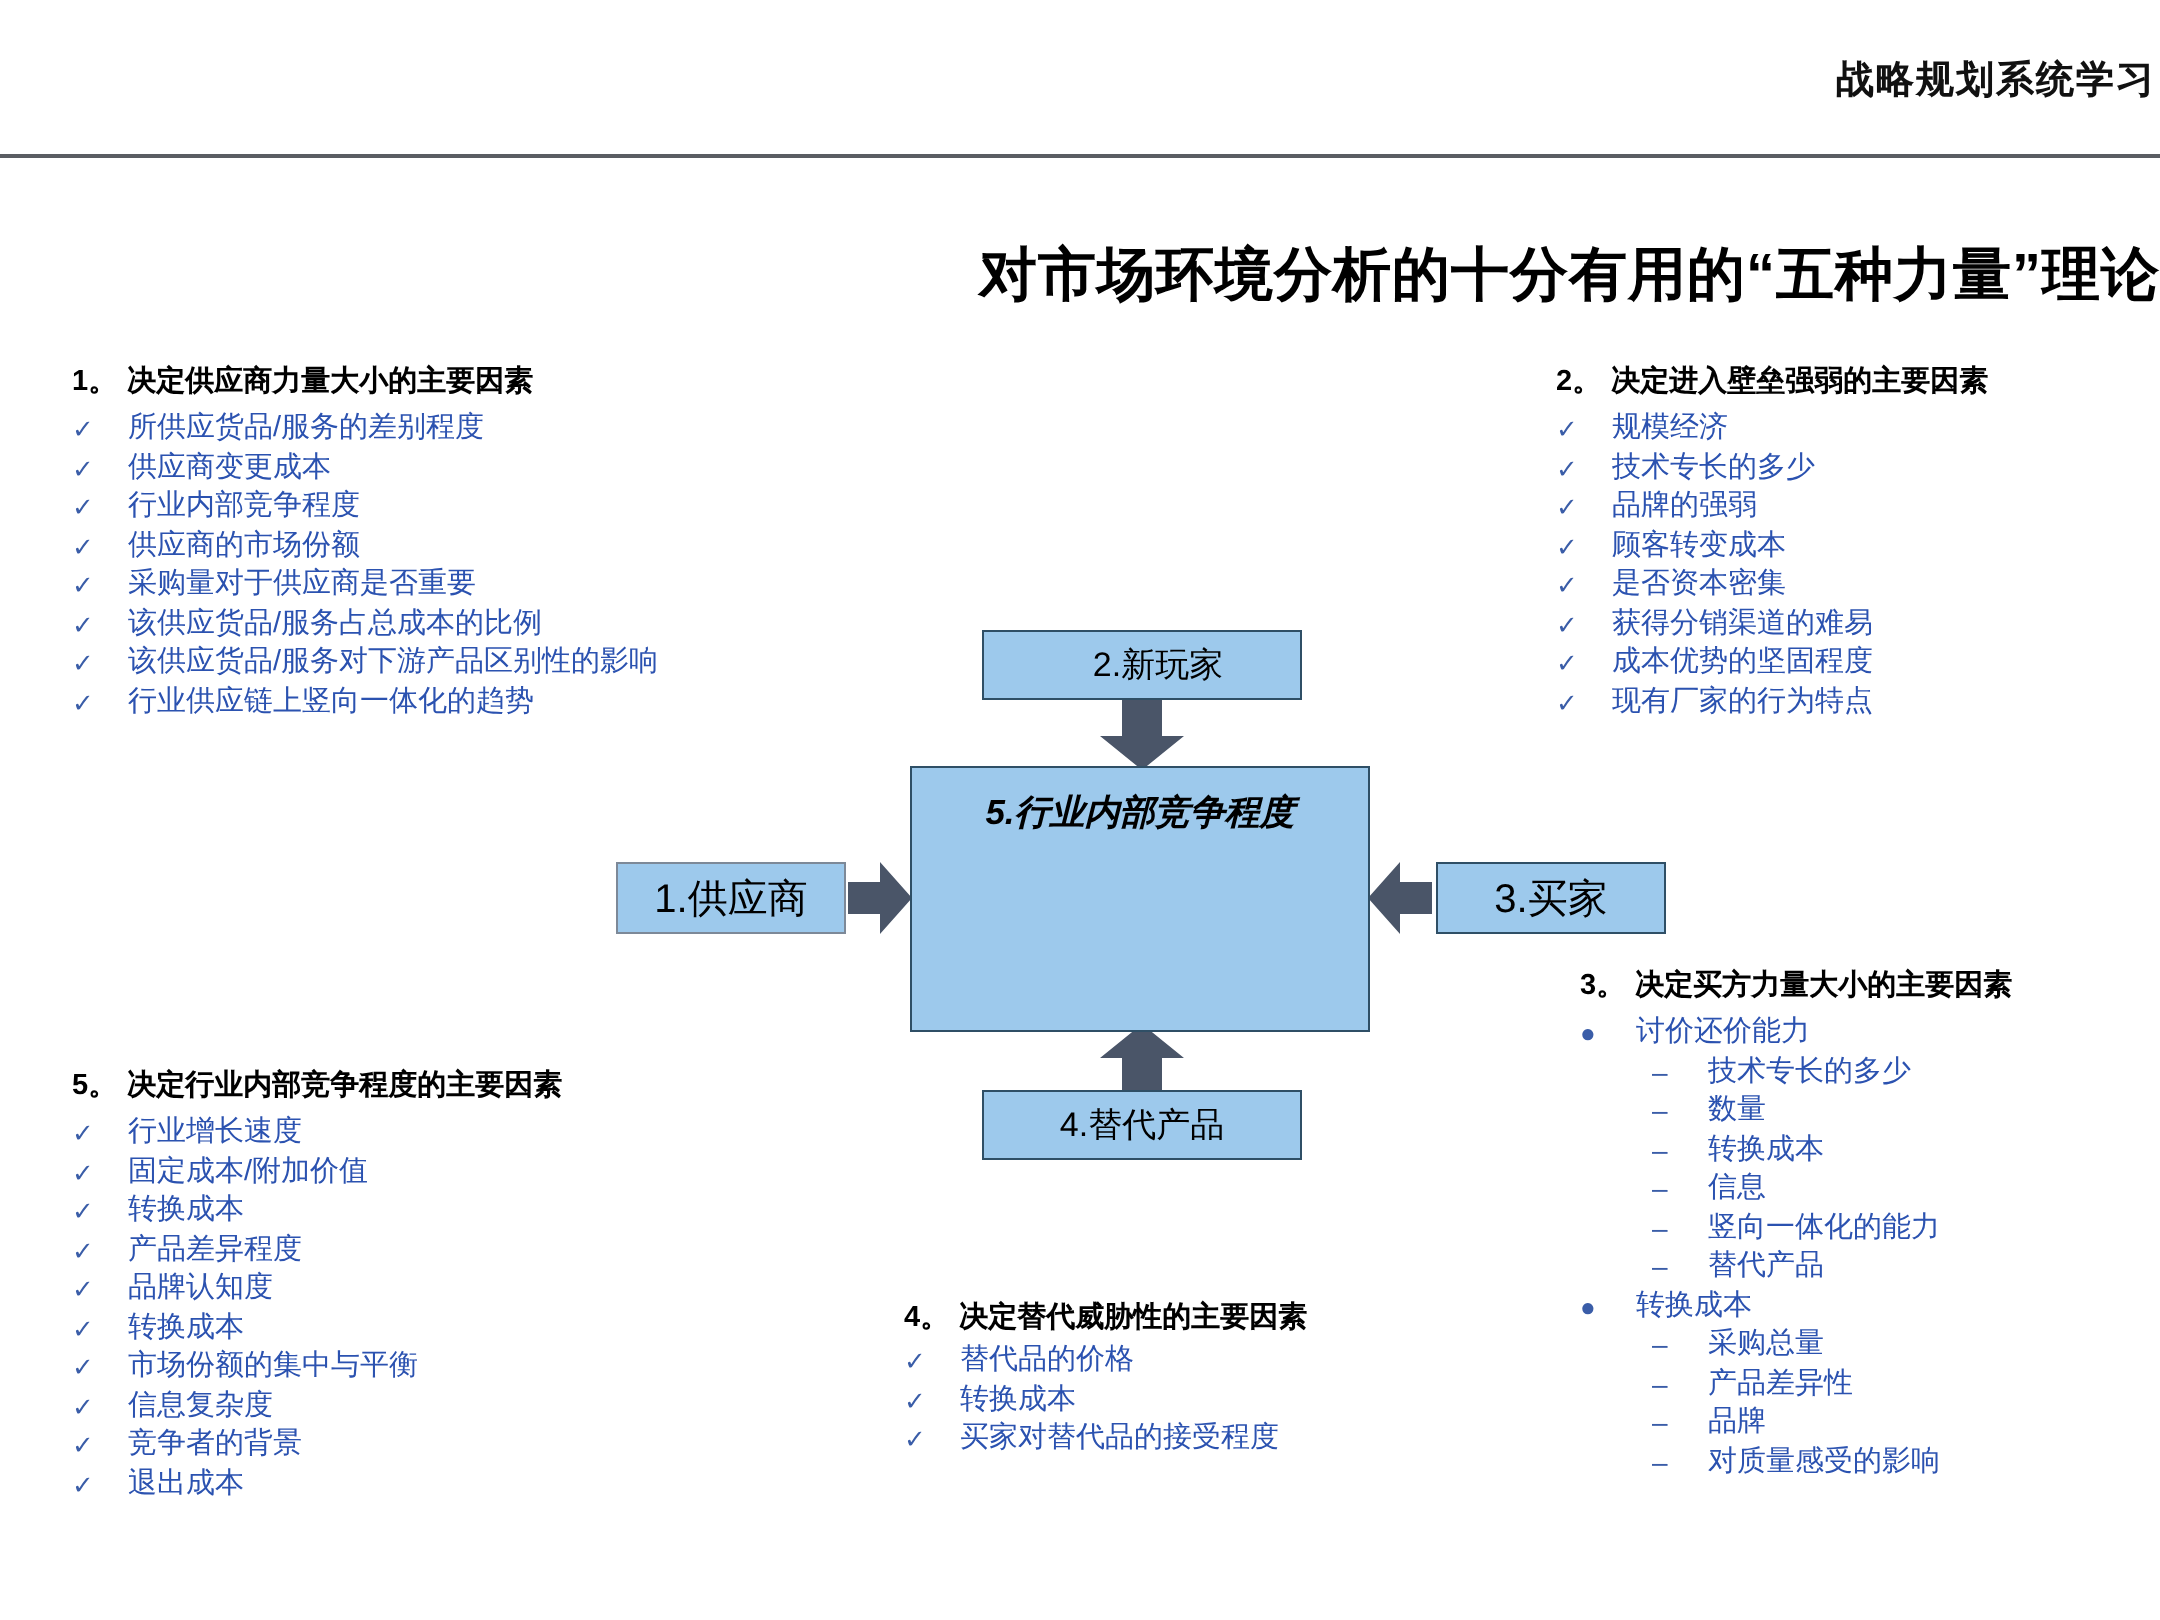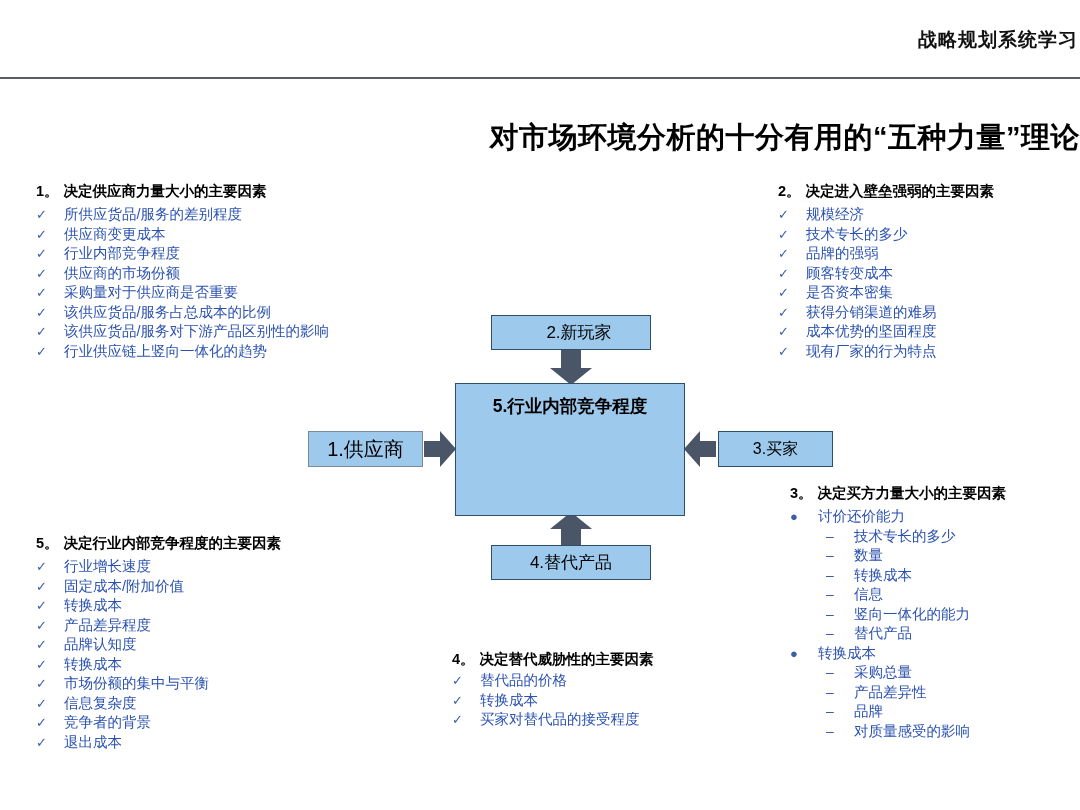--- a/index.html
+++ b/index.html
@@ -145,39 +145,40 @@
     box-shadow: 0 0 0 0 transparent;
   }
   #box-center {
     left: 155px; top: 78px;
     width: 230px; height: 133px;
     align-items: flex-start;
     justify-content: center;
     font-weight: bold;
     font-size: 17.5px;
     padding-top: 10px;
+    font-style: italic;
   }
   #box-new {
     left: 191px; top: 10px;
     width: 160px; height: 35px; padding-left: 16px;
   }
   #box-sub {
     left: 191px; top: 240px;
     width: 160px; height: 35px;
   }
   #box-supplier {
     left: 8px; top: 126px;
     width: 115px; height: 36px;
     border-color: #7d8998;
     font-size: 20px;
   }
   #box-buyer {
     left: 418px; top: 126px;
     width: 115px; height: 36px;
-    font-size: 16px;
+    font-size: 20px;
   }
 
   .arrow-svg {
     position: absolute;
     left: 0; top: 0;
     width: 540px; height: 290px;
     pointer-events: none;
   }
 </style>
 </head>

